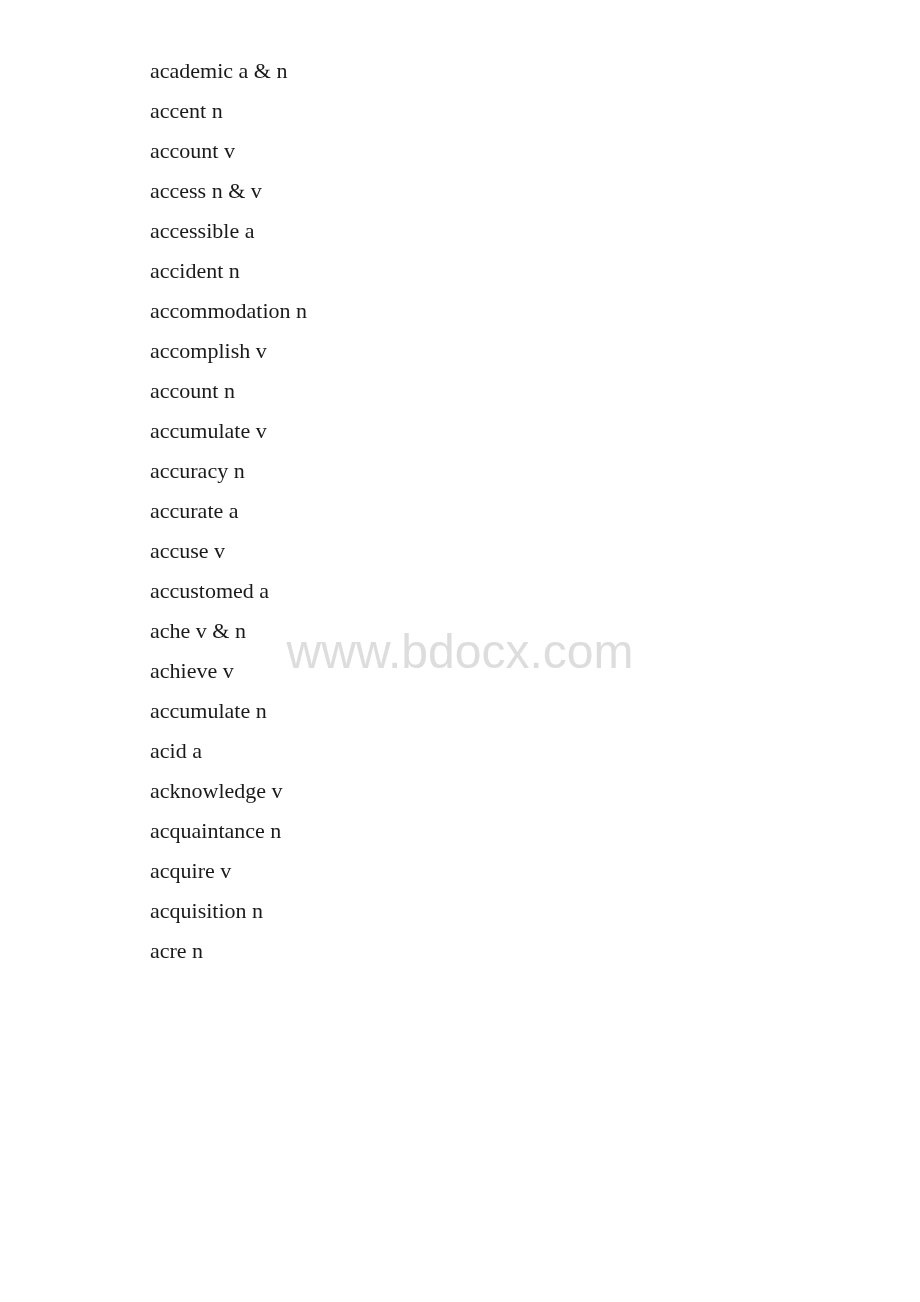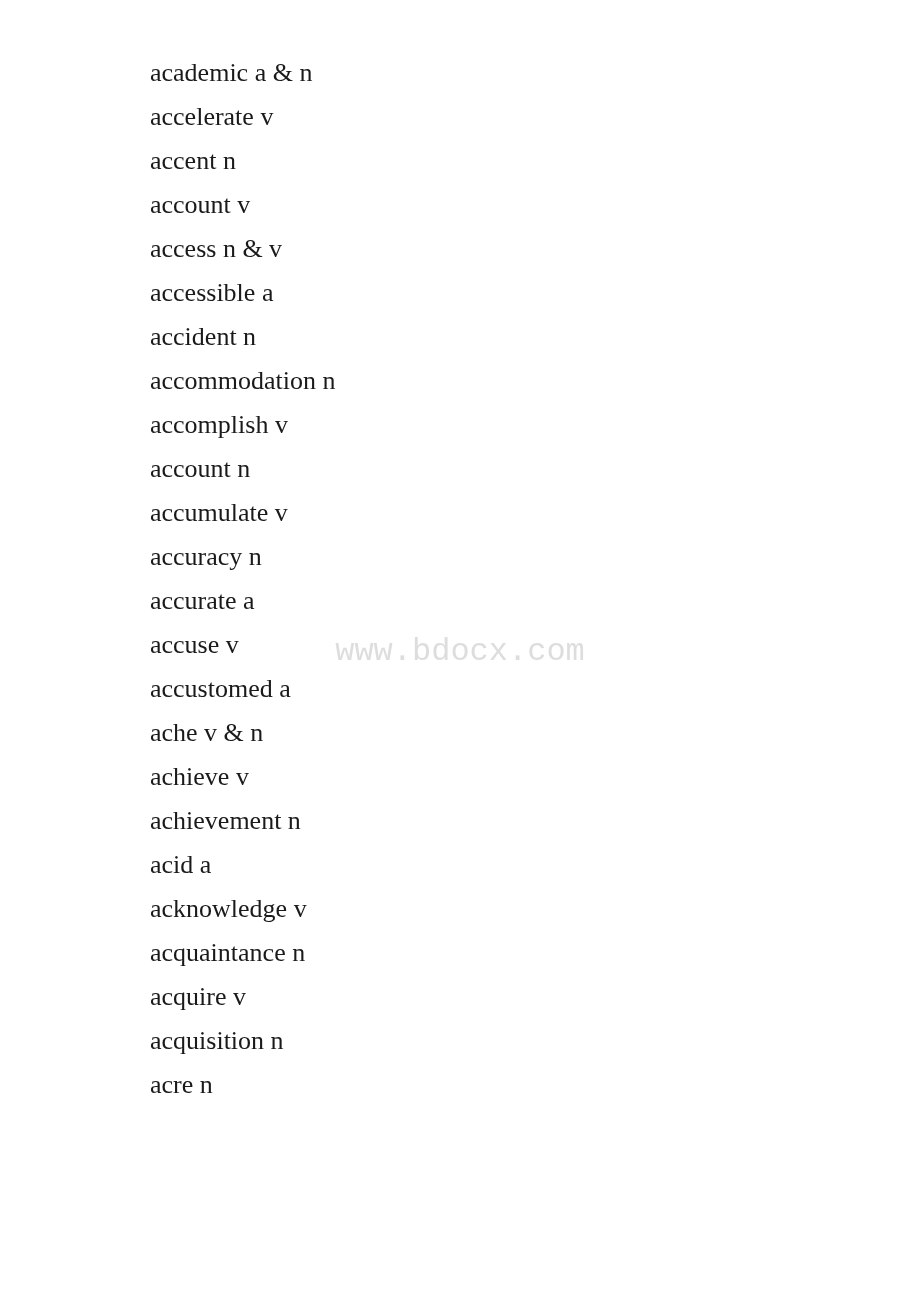--- a/index.html
+++ b/index.html
@@ -18,63 +18,62 @@
 
     .page-content {
       padding: 60px 0 60px 150px;
     }
 
     .word-list {
       list-style: none;
     }
 
     .word-list li {
-      font-size: 26px;
+      font-size: 22px;
       color: #1a1a1a;
       line-height: 1.0;
       margin-bottom: 18px;
     }
 
     .watermark {
       position: absolute;
       top: 50%;
       left: 50%;
       transform: translate(-50%, -50%);
-      font-family: Liberation Mono, monospace;
-      font-size: 32px;
+      font-family: Liberation Sans, sans-serif;
+      font-size: 48px;
       color: rgba(180, 180, 180, 0.45);
       white-space: nowrap;
       pointer-events: none;
       user-select: none;
       z-index: 10;
     }
   </style>
 </head>
 <body>
 
 <div class="page-content">
   <ul class="word-list">
   <li>academic a &amp; n</li>
-      <li>accelerate v</li>
       <li>accent n</li>
       <li>account v</li>
       <li>access n &amp; v</li>
       <li>accessible a</li>
       <li>accident n</li>
       <li>accommodation n</li>
       <li>accomplish v</li>
       <li>account n</li>
       <li>accumulate v</li>
       <li>accuracy n</li>
       <li>accurate a</li>
       <li>accuse v</li>
       <li>accustomed a</li>
       <li>ache v &amp; n</li>
       <li>achieve v</li>
-      <li>achievement n</li>
+      <li>accumulate n</li>
       <li>acid a</li>
       <li>acknowledge v</li>
       <li>acquaintance n</li>
       <li>acquire v</li>
       <li>acquisition n</li>
       <li>acre n</li>
     </ul>
 </div>
 
 <div class="watermark">www.bdocx.com</div>

